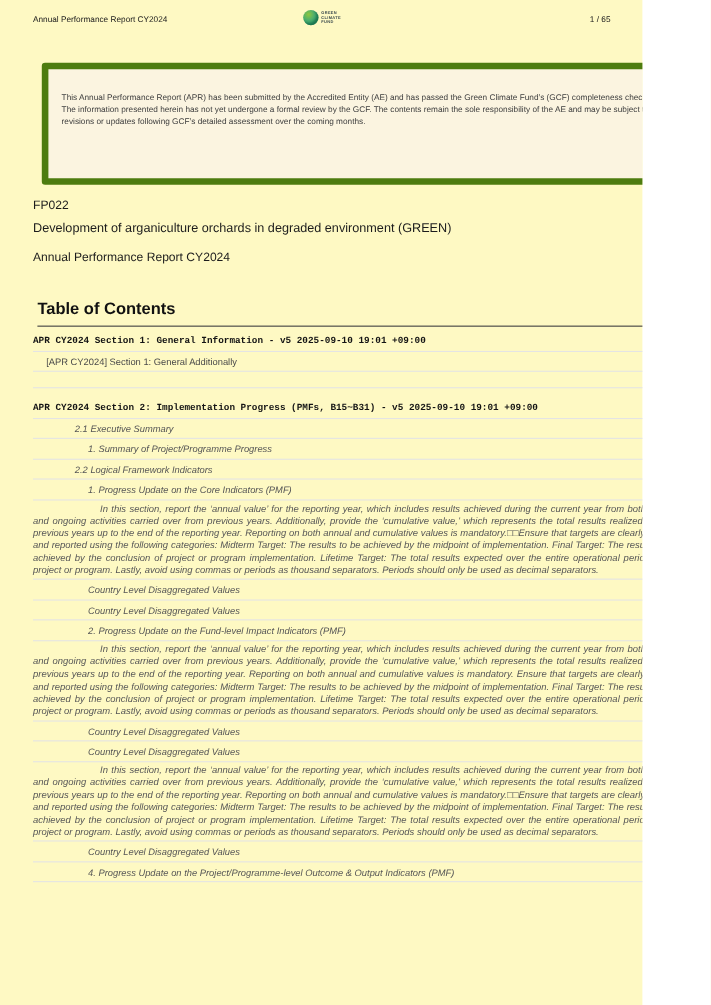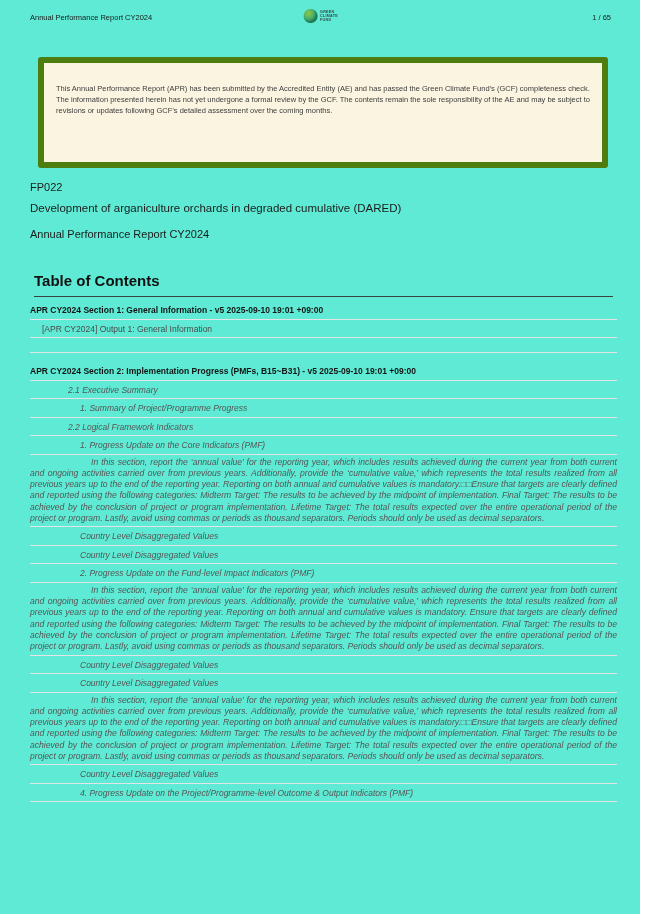--- a/index.html
+++ b/index.html
@@ -1,17 +1,17 @@
 <!DOCTYPE html>
 <html><head>
 <meta charset="utf-8">
 <style>
   html,body{margin:0;padding:0;background:#ffffff;}
   .page{
-    position:relative;width:640px;height:914px;background:#5eead4;overflow:hidden;
+    position:relative;width:584px;height:914px;background:#fef9c3;overflow:hidden;
     font-family:"Liberation Sans",sans-serif;color:#222;
   }
   
   .page-header{position:absolute;top:9px;left:30px;right:29px;height:18px;}
   .header-title{position:absolute;left:0;top:4px;font-size:7.5px;color:#1a1a1a;}
   .header-page{position:absolute;right:0;top:4px;font-size:7.5px;color:#1a1a1a;}
   .logo{position:absolute;left:50%;top:0;transform:translateX(-50%);display:flex;align-items:center;gap:3px;}
   .logo-globe{
     width:14px;height:14px;border-radius:50%;
     background:radial-gradient(circle at 35% 30%, #8dc63f 0%, #4caf6e 40%, #2e9b68 65%, #1b7f5c 100%);
@@ -32,21 +32,21 @@
   
   .toc{position:absolute;top:268px;left:30px;width:587px;}
   .toc-heading{
     font-size:15px;font-weight:bold;color:#111;margin:4px;
     padding:0 0 7px 0;border-bottom:1.4px solid #3f3f3f;
   }
   .toc-row{
     border-bottom:1px solid #e4e4e4;font-size:8.5px;line-height:10.5px;
     padding:4px 0 3px 0;color:#4e4e4e;
   }
-  .style-bold{font-weight:bold;color:#141414;}
+  .style-bold{font-weight:bold;color:#141414;font-family:Liberation Mono, monospace;}
   .style-plain{color:#4a4a4a;}
   .style-italic{font-style:italic;color:#565656;}
   .style-spacer{height:6px;padding:4px 0 4px 0;}
   .gap-before{margin-top:9px;}
   .level-1{padding-left:12px;}
   .level-2{padding-left:38px;}
   .level-3{padding-left:50px;}
   .style-paragraph{
     font-style:italic;color:#565656;text-align:justify;text-indent:61px;
     font-size:8.6px;line-height:11.3px;padding:2px 0 2px 0;
@@ -69,29 +69,29 @@
     </div>
     <span class="header-page">1 / 65</span>
   </div>
 
   <div class="notice">
     <span>This Annual Performance Report (APR) has been submitted by the Accredited Entity (AE) and has passed the Green Climate Fund’s (GCF) completeness check. The information presented herein has not yet undergone a formal review by the GCF. The contents remain the sole responsibility of the AE and may be subject to revisions or updates following GCF’s detailed assessment over the coming months.</span>
   </div>
 
   <div class="title-block">
     <p class="fp-id">FP022</p>
-    <p class="project-title">Development of arganiculture orchards in degraded cumulative (DARED)</p>
+    <p class="project-title">Development of arganiculture orchards in degraded environment (GREEN)</p>
     <p class="report-title">Annual Performance Report CY2024</p>
   </div>
 
   <div class="toc">
     <h1 class="toc-heading">Table of Contents</h1>
     <div>
         <div class="toc-row style-bold level-0">APR CY2024 Section 1: General Information - v5 2025-09-10 19:01 +09:00</div>
-        <div class="toc-row style-plain level-1">[APR CY2024] Output 1: General Information</div>
+        <div class="toc-row style-plain level-1">[APR CY2024] Section 1: General Additionally</div>
         <div class="toc-row style-spacer level-0"></div>
         <div class="toc-row style-bold level-0 gap-before">APR CY2024 Section 2: Implementation Progress (PMFs, B15~B31) - v5 2025-09-10 19:01 +09:00</div>
         <div class="toc-row style-italic level-2">2.1 Executive Summary</div>
         <div class="toc-row style-italic level-3">1. Summary of Project/Programme Progress</div>
         <div class="toc-row style-italic level-2">2.2 Logical Framework Indicators</div>
         <div class="toc-row style-italic level-3">1. Progress Update on the Core Indicators (PMF)</div>
         <div class="toc-row style-paragraph">In this section, report the ‘annual value’ for the reporting year, which includes results achieved during the current year from both current and ongoing activities carried over from previous years. Additionally, provide the ‘cumulative value,’ which represents the total results realized from all previous years up to the end of the reporting year. Reporting on both annual and cumulative values is mandatory.□□Ensure that targets are clearly defined and reported using the following categories: Midterm Target: The results to be achieved by the midpoint of implementation. Final Target: The results to be achieved by the conclusion of project or program implementation. Lifetime Target: The total results expected over the entire operational period of the project or program. Lastly, avoid using commas or periods as thousand separators. Periods should only be used as decimal separators.</div>
         <div class="toc-row style-italic level-3">Country Level Disaggregated Values</div>
         <div class="toc-row style-italic level-3">Country Level Disaggregated Values</div>
         <div class="toc-row style-italic level-3">2. Progress Update on the Fund-level Impact Indicators (PMF)</div>

